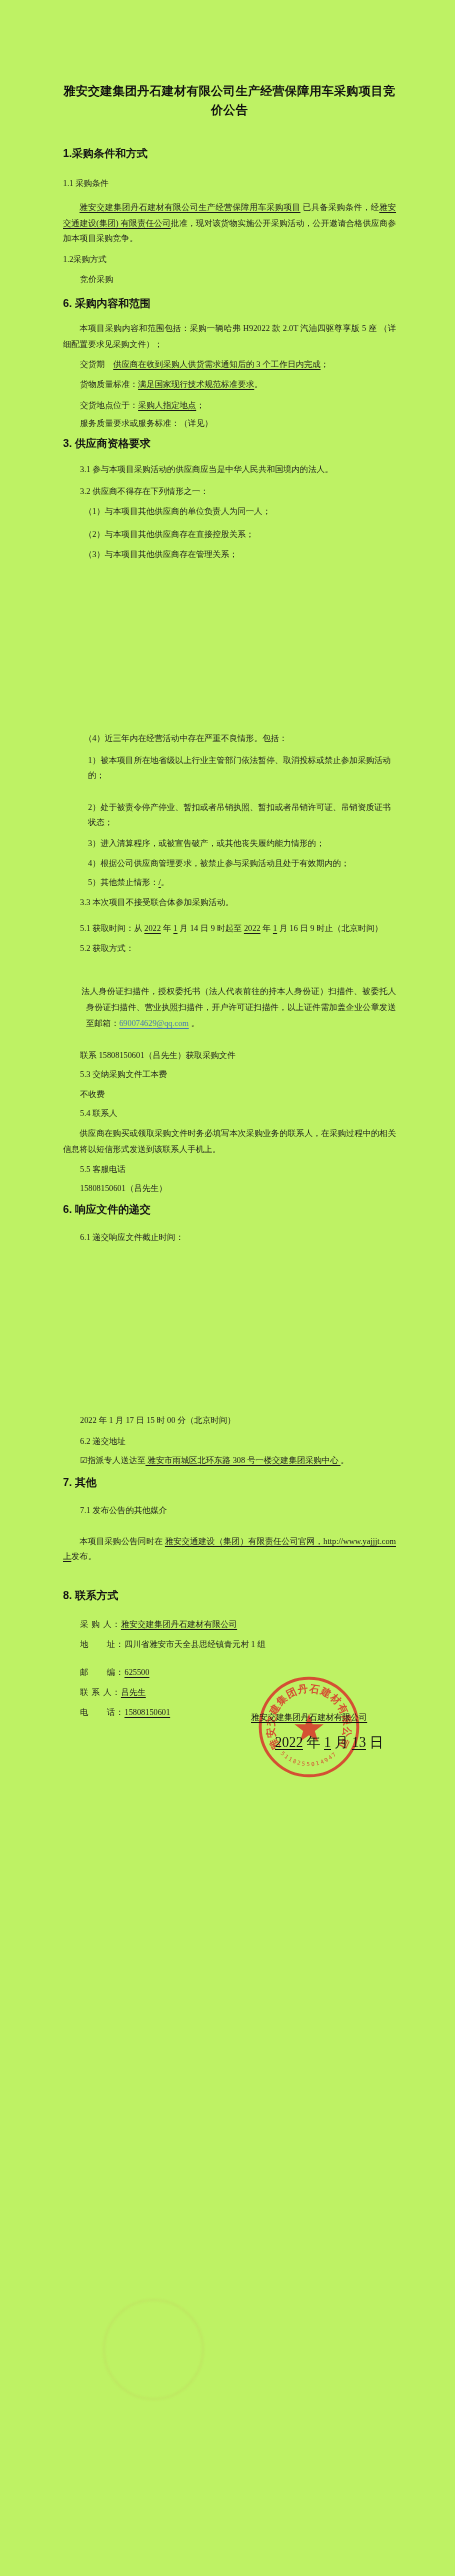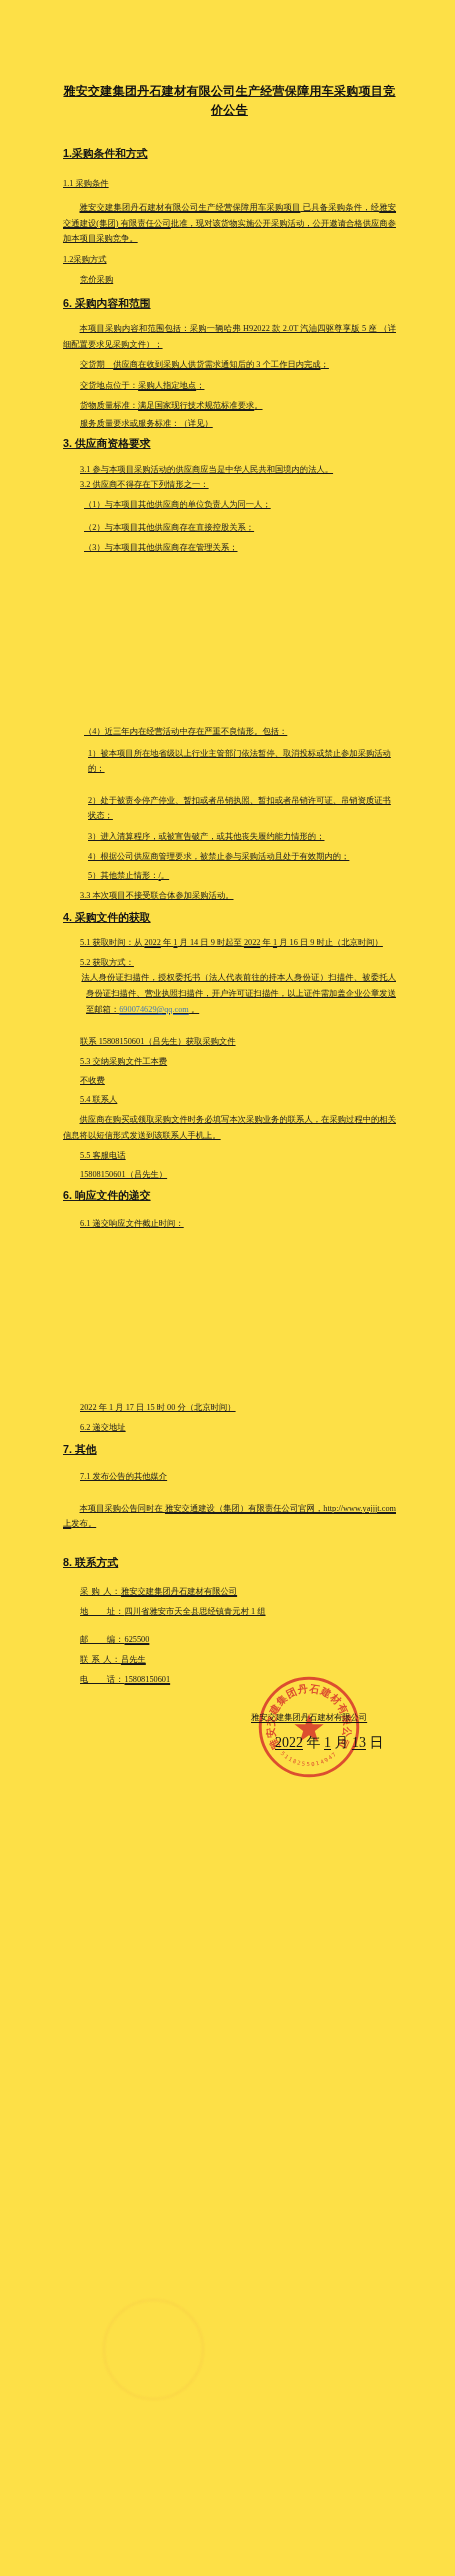--- a/index.html
+++ b/index.html
@@ -1,21 +1,20 @@
 <!DOCTYPE html>
 <html style="font-size:9px"><head>
 <meta charset="utf-8">
 <style>
   html,body { margin:0; padding:0; background:#ffffff; }
   .page {
     position:relative; width:456px; height:2576px; margin:0 auto;
-    background:#fde047; overflow:hidden;
+    background:#bef264; overflow:hidden;
     font-family:"Liberation Serif","DejaVu Serif",serif;
     color:#1b1b1b;
-    text-decoration:underline;
   }
   .content { padding:82px 60px 0 63px; }
   .doc-title {
     font-size:12px; font-weight:bold; text-align:center;
     line-height:19px; letter-spacing:0.3px; color:#111;
     margin:0;
   }
   .sec-heading {
     font-family:"Liberation Sans","DejaVu Sans",sans-serif;
     font-size:10.8px; font-weight:bold; line-height:15px; color:#151515;
@@ -52,54 +51,54 @@
 
     <div class="sec-heading" style="margin-top:26px">1.采购条件和方式</div>
     <div class="ln" style="margin-top:15.4px">1.1 采购条件</div>
     <div class="ln para findent" style="margin-top:8.5px"><span class="u">雅安交建集团丹石建材有限公司生产经营保障用车采购项目</span><span> 已具备采购条件，经</span><span class="u">雅安交通建设(集团) 有限责任公司</span><span>批准，现对该货物实施公开采购活动，公开邀请合格供应商参加本项目采购竞争。</span></div>
     <div class="ln" style="margin-top:5.1px">1.2采购方式</div>
     <div class="ln ind1" style="margin-top:4.6px">竞价采购</div>
 
     <div class="sec-heading" style="margin-top:9px">6. 采购内容和范围</div>
     <div class="ln para findent" style="margin-top:10.3px">本项目采购内容和范围包括：采购一辆哈弗 H92022 款 2.0T 汽油四驱尊享版 5 座 （详细配置要求见采购文件）；</div>
     <div class="ln ind1" style="margin-top:4.6px"><span>交货期　</span><span class="u">供应商在收到采购人供货需求通知后的 3 个工作日内完成</span><span>；</span></div>
+    <div class="ln ind1" style="margin-top:4.6px"><span>货物质量标准：</span><span class="u">满足国家现行技术规范标准要求</span><span>。</span></div>
     <div class="ln ind1" style="margin-top:5.7px"><span>交货地点位于：</span><span class="u">采购人指定地点</span><span>；</span></div>
-    <div class="ln ind1" style="margin-top:4.6px"><span>货物质量标准：</span><span class="u">满足国家现行技术规范标准要求</span><span>。</span></div>
     <div class="ln ind1" style="margin-top:2.3px">服务质量要求或服务标准：（详见）</div>
 
     <div class="sec-heading" style="margin-top:4.6px">3. 供应商资格要求</div>
     <div class="ln ind1" style="margin-top:11.4px">3.1 参与本项目采购活动的供应商应当是中华人民共和国境内的法人。</div>
-    <div class="ln ind1" style="margin-top:0">3.2 供应商不得存在下列情形之一：</div>
+    <div class="ln ind1" style="margin-top:7px">3.2 供应商不得存在下列情形之一：</div>
     <div class="ln ind2" style="margin-top:4.6px">（1）与本项目其他供应商的单位负责人为同一人；</div>
     <div class="ln ind2" style="margin-top:7px">（2）与本项目其他供应商存在直接控股关系；</div>
     <div class="ln ind2" style="margin-top:4.6px">（3）与本项目其他供应商存在管理关系；</div>
     <div class="ln ind2" style="margin-top:169px">（4）近三年内在经营活动中存在严重不良情形。包括：</div>
     <div class="ln ind3" style="margin-top:6.3px">1）被本项目所在地省级以上行业主管部门依法暂停、取消投标或禁止参加采购活动的；</div>
     <div class="ln ind3" style="margin-top:16px">2）处于被责令停产停业、暂扣或者吊销执照、暂扣或者吊销许可证、吊销资质证书状态；</div>
     <div class="ln ind3" style="margin-top:5.7px">3）进入清算程序，或被宣告破产，或其他丧失履约能力情形的；</div>
     <div class="ln ind3" style="margin-top:4.6px">4）根据公司供应商管理要求，被禁止参与采购活动且处于有效期内的；</div>
     <div class="ln ind3" style="margin-top:3.4px"><span>5）其他禁止情形：</span><span class="u">/</span><span>。</span></div>
     <div class="ln ind1" style="margin-top:4.6px">3.3 本次项目不接受联合体参加采购活动。</div>
 
-    <div class="sec-heading" style="margin-top:6.3px">4. 采购文件的获取</div>
     <div class="ln ind1" style="margin-top:10.8px"><span>5.1 获取时间：从 </span><span class="u">2022</span><span> 年 </span><span class="u">1</span><span> 月 14 日 9 时起至 </span><span class="u">2022</span><span> 年 </span><span class="u">1</span><span> 月 16 日 9 时止（北京时间）</span></div>
     <div class="ln ind1" style="margin-top:4px">5.2 获取方式：</div>
-    <div class="ln para docs-para" style="margin-top:0"><span>法人身份证扫描件，授权委托书（法人代表前往的持本人身份证）扫描件、被委托人身份证扫描件、营业执照扫描件，开户许可证扫描件，以上证件需加盖企业公章发送至邮箱：</span><a class="link" href="#">690074629@qq.com</a><span> 。</span></div>
+    <div class="ln para docs-para" style="margin-top:28px"><span>法人身份证扫描件，授权委托书（法人代表前往的持本人身份证）扫描件、被委托人身份证扫描件、营业执照扫描件，开户许可证扫描件，以上证件需加盖企业公章发送至邮箱：</span><a class="link" href="#">690074629@qq.com</a><span> 。</span></div>
     <div class="ln ind1" style="margin-top:16px">联系 15808150601（吕先生）获取采购文件</div>
     <div class="ln ind1" style="margin-top:4px">5.3 交纳采购文件工本费</div>
     <div class="ln ind1" style="margin-top:4px">不收费</div>
     <div class="ln ind1" style="margin-top:4px">5.4 联系人</div>
     <div class="ln para findent" style="margin-top:4.6px">供应商在购买或领取采购文件时务必填写本次采购业务的联系人，在采购过程中的相关信息将以短信形式发送到该联系人手机上。</div>
     <div class="ln ind1" style="margin-top:4.6px">5.5 客服电话</div>
     <div class="ln ind1" style="margin-top:4px">15808150601（吕先生）</div>
 
     <div class="sec-heading" style="margin-top:5.7px">6. 响应文件的递交</div>
     <div class="ln ind1" style="margin-top:13px">6.1 递交响应文件截止时间：</div>
     <div class="ln ind1" style="margin-top:168px">2022 年 1 月 17 日 15 时 00 分（北京时间）</div>
     <div class="ln ind1" style="margin-top:5.1px">6.2 递交地址</div>
+    <div class="ln ind1" style="margin-top:4px"><span>☑</span><span>指派专人送达至</span><span class="u"> 雅安市雨城区北环东路 308 号一楼交建集团采购中心 </span><span>。</span></div>
 
     <div class="sec-heading" style="margin-top:6.3px">7. 其他</div>
     <div class="ln ind1" style="margin-top:12.5px">7.1 发布公告的其他媒介</div>
     <div class="ln para findent" style="margin-top:16px"><span>本项目采购公告同时在 </span><span class="u">雅安交通建设（集团）有限责任公司官网，http://www.yajjjt.com 上</span><span>发布。</span></div>
 
     <div class="sec-heading" style="margin-top:23.4px">8. 联系方式</div>
     <div class="ln ind1" style="margin-top:13.7px"><span class="contact-label">采 购 人：</span><span class="u">雅安交建集团丹石建材有限公司</span></div>
     <div class="ln ind1" style="margin-top:4.6px"><span class="contact-label">地　　址：</span><span>四川省雅安市天全县思经镇青元村 1 组</span></div>
     <div class="ln ind1" style="margin-top:13px"><span class="contact-label">邮　　编：</span><span class="u">625500</span></div>
     <div class="ln ind1" style="margin-top:4.6px"><span class="contact-label">联 系 人：</span><span class="u">吕先生</span></div>

